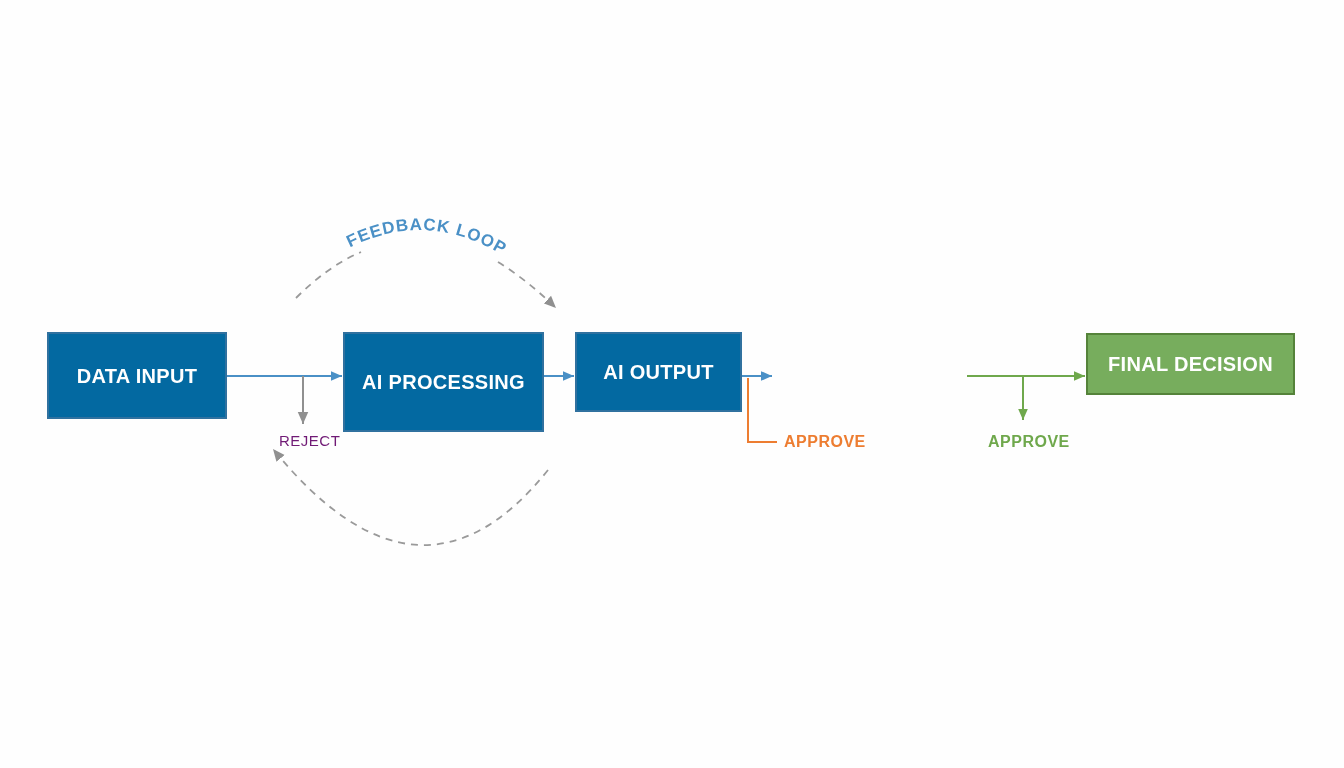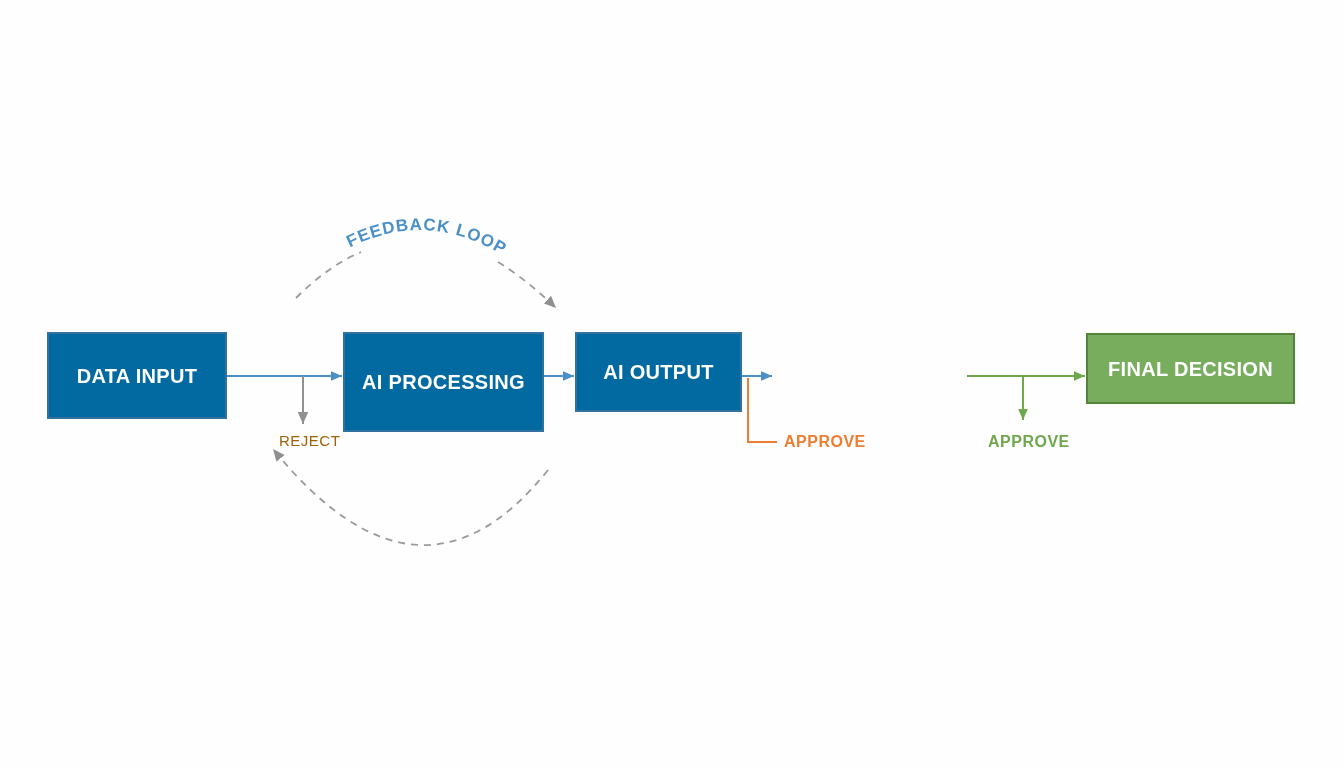--- a/index.html
+++ b/index.html
@@ -38,30 +38,30 @@
     border-width: 2.5px;
   }
   .node--blue   { background: #0369a1; border-color: #30719F; }
   .node--orange { background: #F0862E; border-color: #DB6D1E; }
   .node--green  { background: #77AD5D; border-color: #55833A; }
 
   #node-data-input     { left: 47px;   top: 332px; width: 180px; height: 87px; }
   #node-ai-processing  { left: 343px;  top: 332px; width: 201px; height: 100px; }
   #node-ai-output      { left: 575px;  top: 332px; width: 167px; height: 80px; }
   #node-human-review   { left: 773px;  top: 333px; width: 194px; height: 85px; }
-  #node-final-decision { left: 1086px; top: 333px; width: 209px; height: 71px; }
+  #node-final-decision { left: 1086px; top: 333px; width: 209px; height: 62px; }
 
   .ann {
     position: absolute;
     white-space: nowrap;
     letter-spacing: 0.5px;
   }
   #label-reject {
     left: 279px; top: 432px;
-    color: #a16207;
+    color: #701a75;
     font-size: 15px;
   }
   #label-approve-orange {
     left: 784px; top: 433px;
     color: #ED7D31;
     font-size: 16px;
     font-weight: bold;
   }
   #label-approve-green {
     left: 988px; top: 433px;

